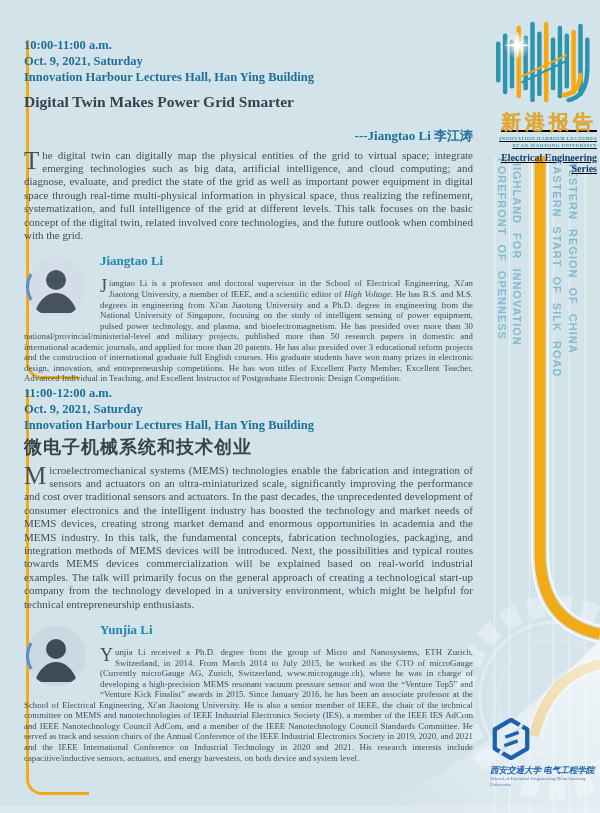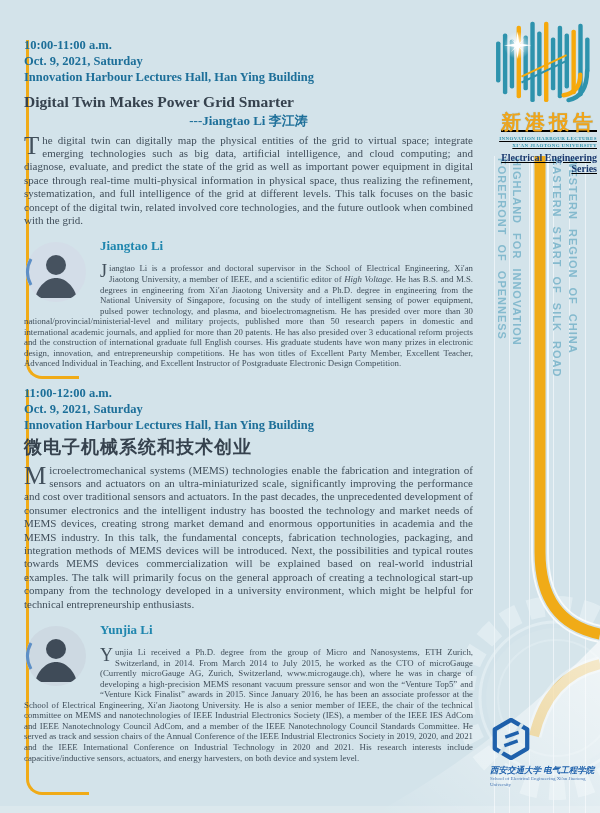--- a/index.html
+++ b/index.html
@@ -8,21 +8,21 @@
     background:#d3e3ea;
     font-family:"Liberation Serif","DejaVu Serif",serif;
   }
   
   .talk{position:absolute;left:24px;width:449px;z-index:5;}
   .talk-1{top:38px;}
   .talk-2{top:386px;}
   .datetime{color:#1d6f99;font-weight:bold;font-size:12.5px;line-height:1.26;}
   .title-en{margin-top:7px;font-size:15.5px;font-weight:bold;color:#36424e;line-height:1.25;}
   .title-cn{margin-top:2px;font-size:18px;font-weight:bold;color:#36424e;line-height:1.35;letter-spacing:1px;}
-  .attribution{margin-top:1px;text-align:center;color:#1d6f99;font-weight:bold;font-size:13px;line-height:1.3;}
+  .attribution{margin-top:16px;text-align:right;color:#1d6f99;font-weight:bold;font-size:13px;line-height:1.3;}
   .abstract{margin-top:4px;text-align:justify;font-size:11px;line-height:1.22;color:#414f5b;}
   .dropcap{float:left;font-size:25px;line-height:21px;padding:1px 3px 0 0;color:#414f5b;}
   .bio{margin-top:9px;}
   .bio:after{content:"";display:block;clear:both;}
   .avatar-wrap{float:left;width:64px;height:64px;margin:2px 12px 2px 0;}
   .speaker-name{color:#1f86ae;font-weight:bold;font-size:13px;line-height:1.25;margin:0 0 3px 0;}
   .bio-text{text-align:justify;font-size:8.8px;line-height:1.2;color:#414f5b;}
   .bio-drop{float:left;font-size:18px;line-height:15px;padding:1px 2px 0 0;}
   .bio-italic{font-style:italic;}
   

